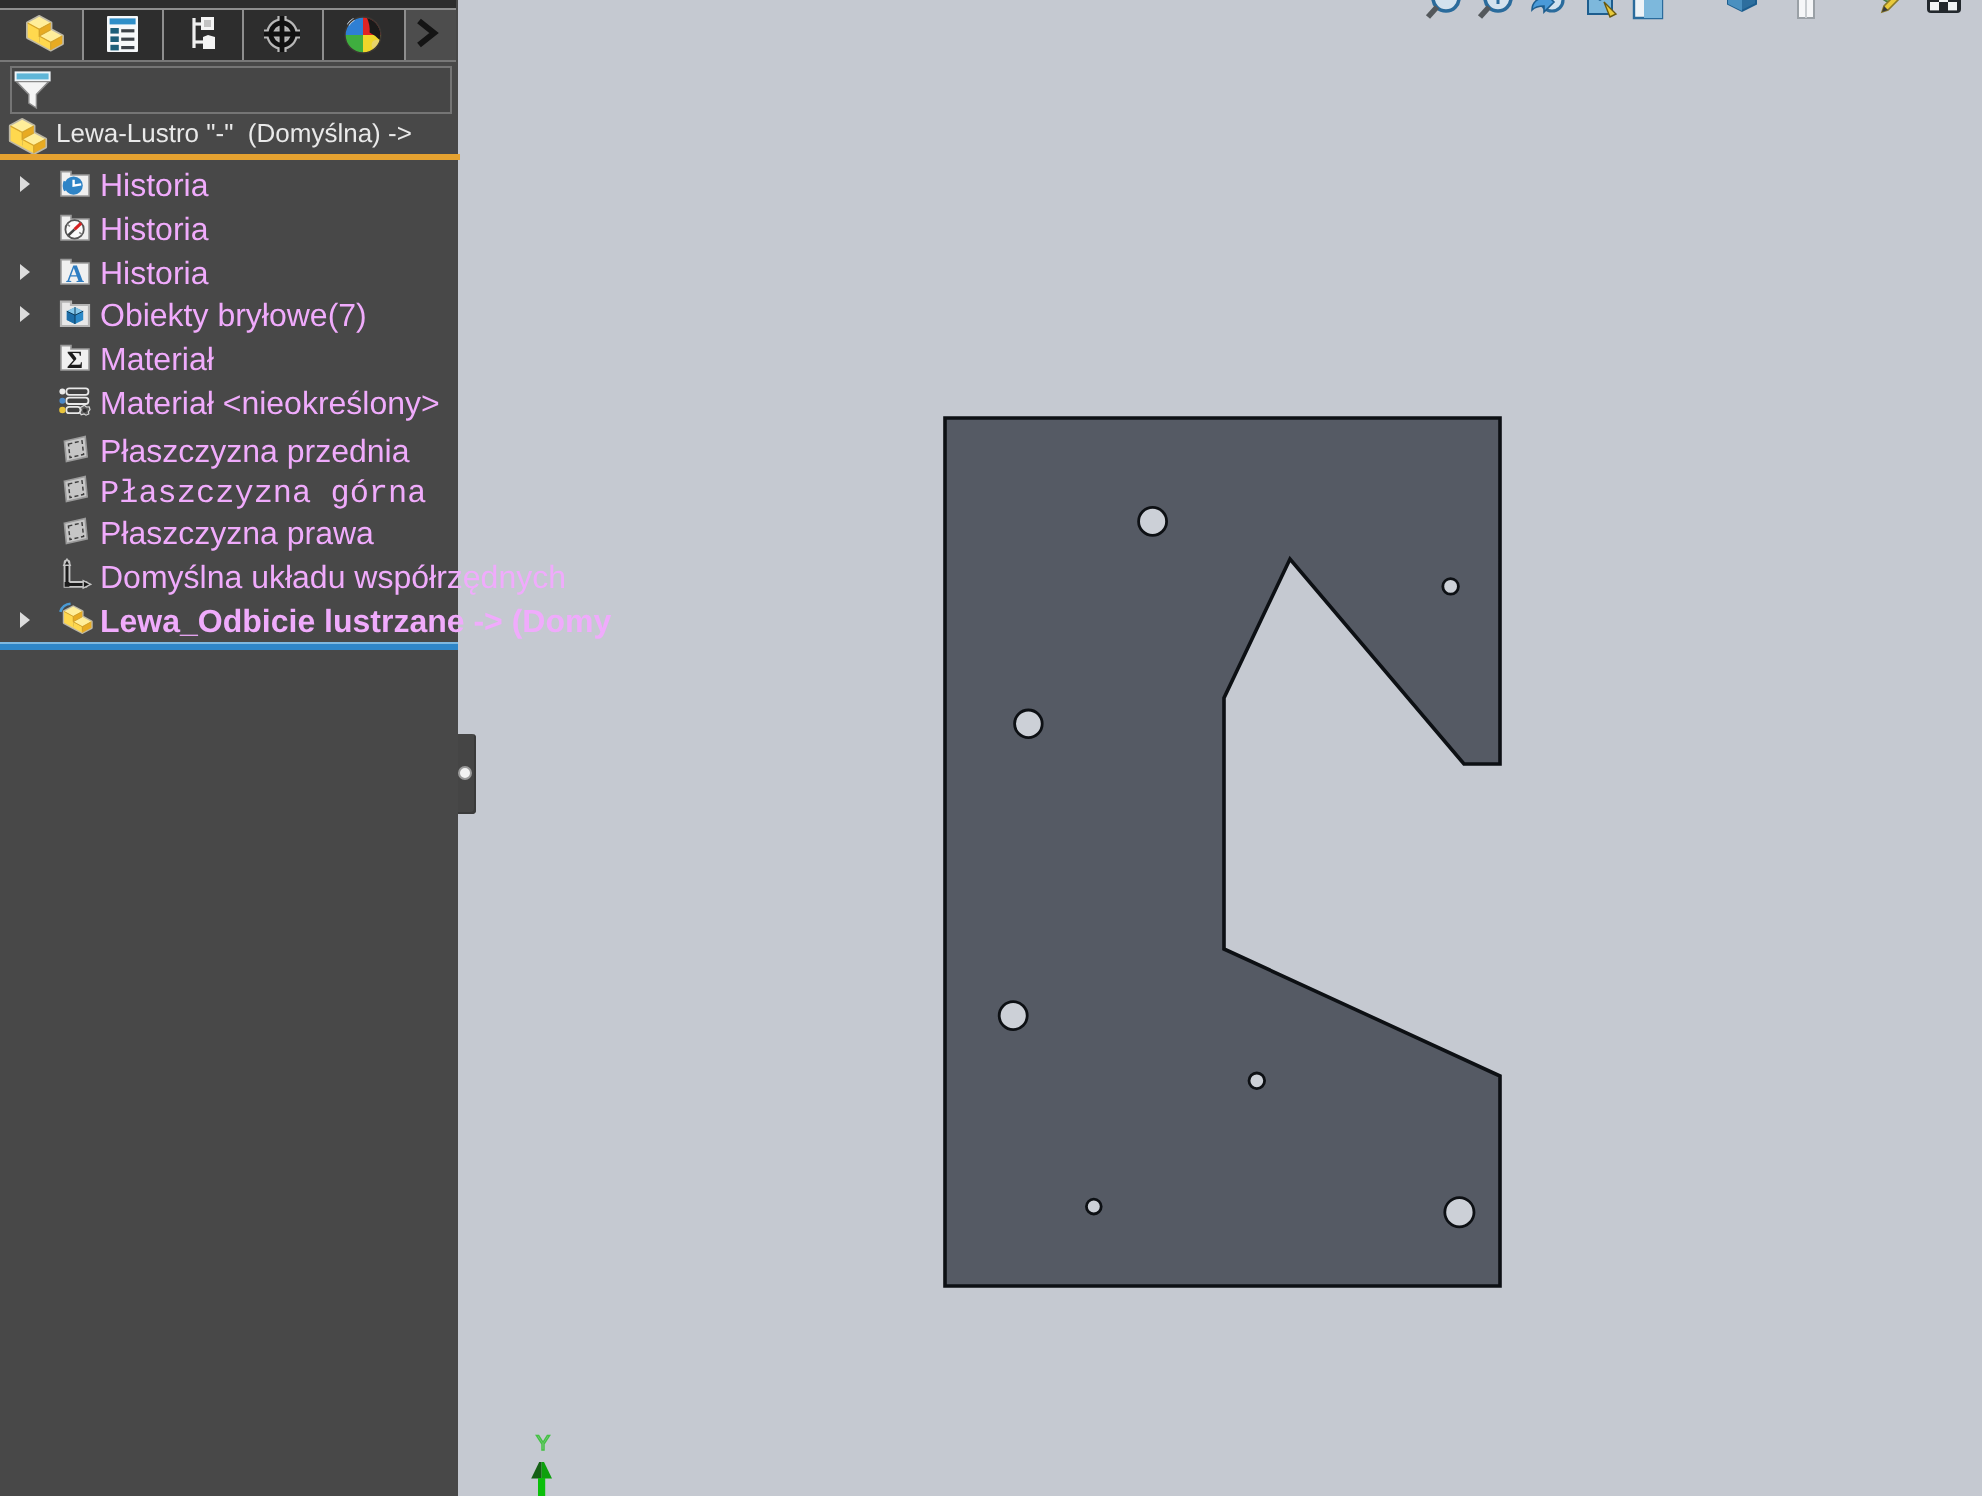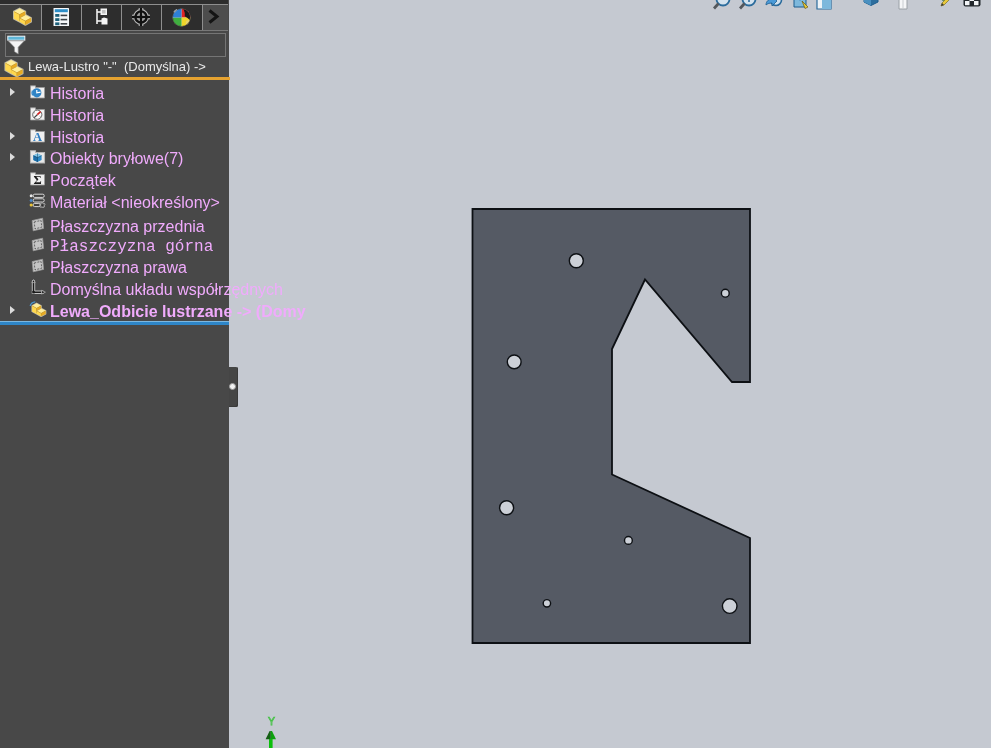--- a/index.html
+++ b/index.html
@@ -240,21 +240,21 @@
         <polygon points="8.5,9.6 8.5,14 4.4,12 4.4,7.6" fill="#1d6ea8"></polygon>
         <path d="M8.5,5.6 L8.5,9.6 M4.4,7.6 L8.5,9.6 L12.6,7.6 M8.5,9.6 L8.5,14" stroke="#0d3d5d" stroke-width="0.5" fill="none"></path>
       </svg>
       <div class="tlabel">Obiekty bryłowe(7)</div>
     </div>
     <div class="trow" style="top:87px;">
       <svg class="ticon" width="17" height="17" viewBox="0 0 17 17">
         <path d="M1.5,4.5 L1.5,2.8 L6.5,2.8 L6.5,4.5 L15.5,4.5 L15.5,15 L1.5,15 Z" fill="#f0f0f0" stroke="#9a9a9a" stroke-width="0.8"></path>
         <text x="8.5" y="14.2" font-size="12.5" font-weight="bold" fill="#1a1a1a" text-anchor="middle" font-family="Liberation Serif,serif">Σ</text>
       </svg>
-      <div class="tlabel">Początek</div>
+      <div class="tlabel">Materiał</div>
     </div>
     <div class="trow" style="top:109px;">
       <svg class="ticon" width="17" height="17" viewBox="0 0 17 17">
         <g stroke="#e8e8e8" stroke-width="0.9" fill="#3f3f3f">
           <rect x="4.2" y="2.2" width="11" height="3.2" rx="1.4"></rect>
           <rect x="4.2" y="6.8" width="11" height="3.2" rx="1.4"></rect>
           <rect x="4.2" y="11.4" width="7" height="3.2" rx="1.4"></rect>
         </g>
         <circle cx="2.2" cy="3.8" r="1.5" fill="#e8e8e8"></circle>
         <circle cx="2.2" cy="8.4" r="1.5" fill="#4a88c8"></circle>

